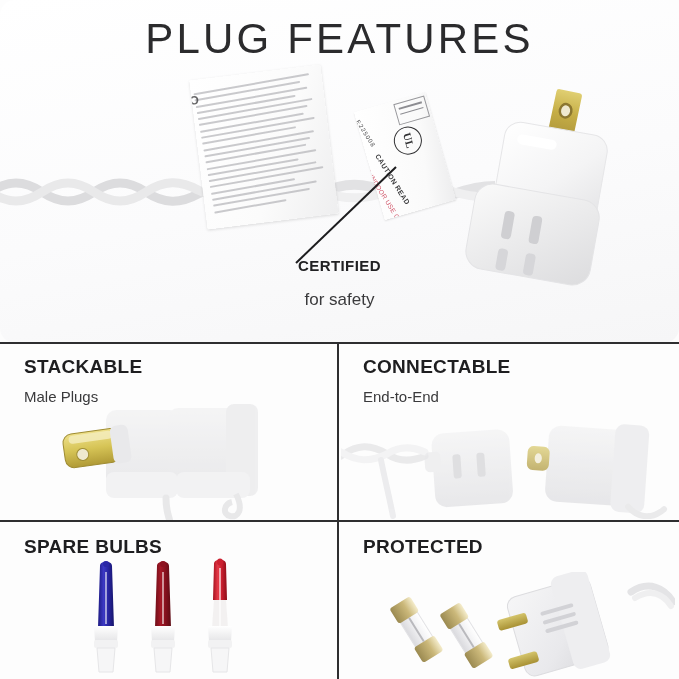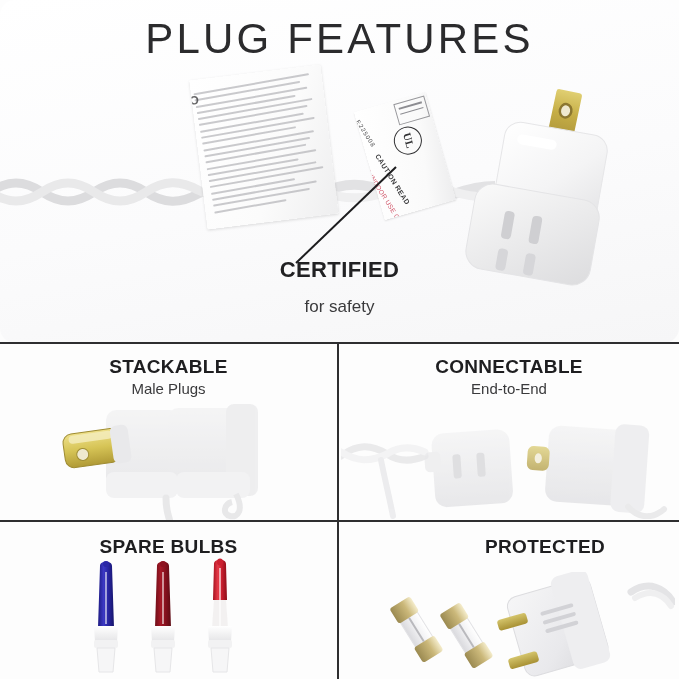--- a/index.html
+++ b/index.html
@@ -178,21 +178,21 @@
     width: 110px;
     height: 100px;
   }
   .callout {
     position: absolute;
     left: 0; top: 258px;
     width: 679px;
     text-align: center;
   }
   .callout-title {
-    font-size: 22px;
+    font-size: 15px;
     font-weight: 700;
     color: #212123;
     letter-spacing: 0.4px;
     line-height: 1.1;
   }
   .callout-sub {
     font-size: 17px;
     font-weight: 400;
     color: #3a3a3c;
     margin-top: 16px;
@@ -217,35 +217,35 @@
 
   .cell {
     position: absolute;
     overflow: hidden;
     background: #fdfdfd;
   }
   .cell-head {
     position: absolute;
     left: 0;
     width: 100%;
-    text-align: center;
     z-index: 3;
+    padding-left: 24px;
   }
   .cell-title {
     font-size: 19px;
     font-weight: 700;
     color: #1e1e20;
     letter-spacing: 0.3px;
     line-height: 1.15;
   }
   .cell-sub {
     font-size: 15px;
     font-weight: 400;
     color: #3a3a3c;
-    margin-top: 2px;
+    margin-top: 10px;
     line-height: 1.15;
   }
 
   
   .bulbs {
     position: absolute;
     left: 86px;
     top: 556px;
     width: 170px;
     height: 120px;

